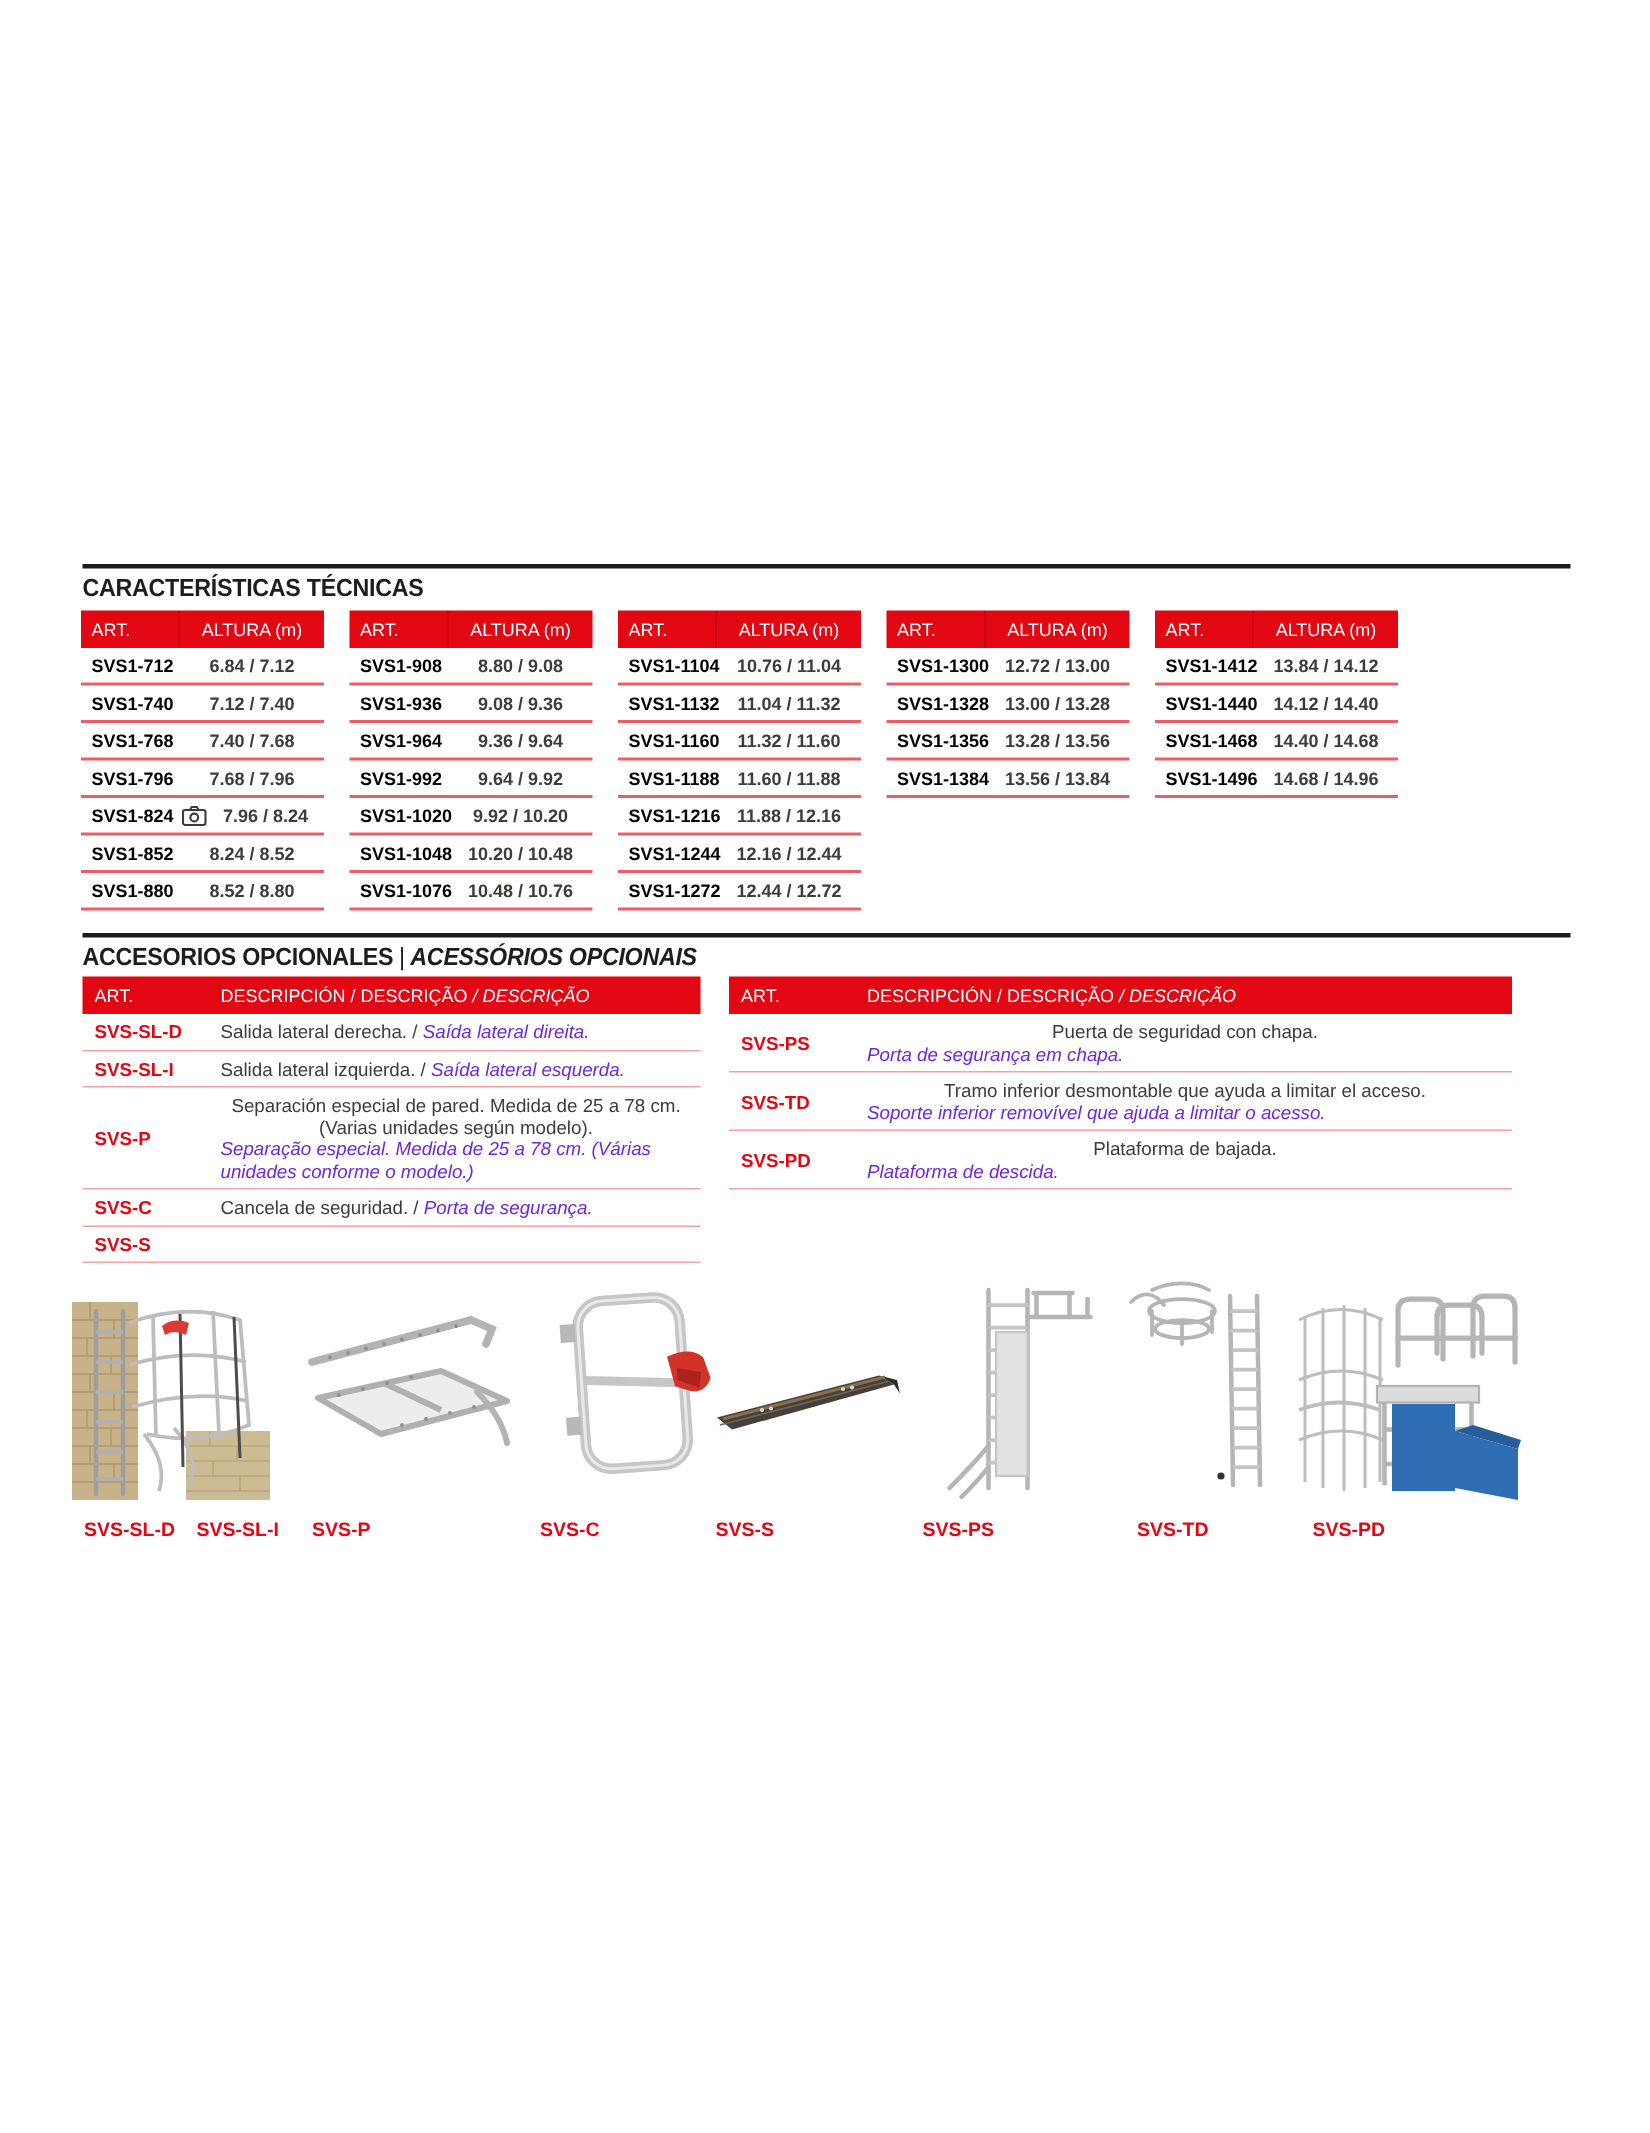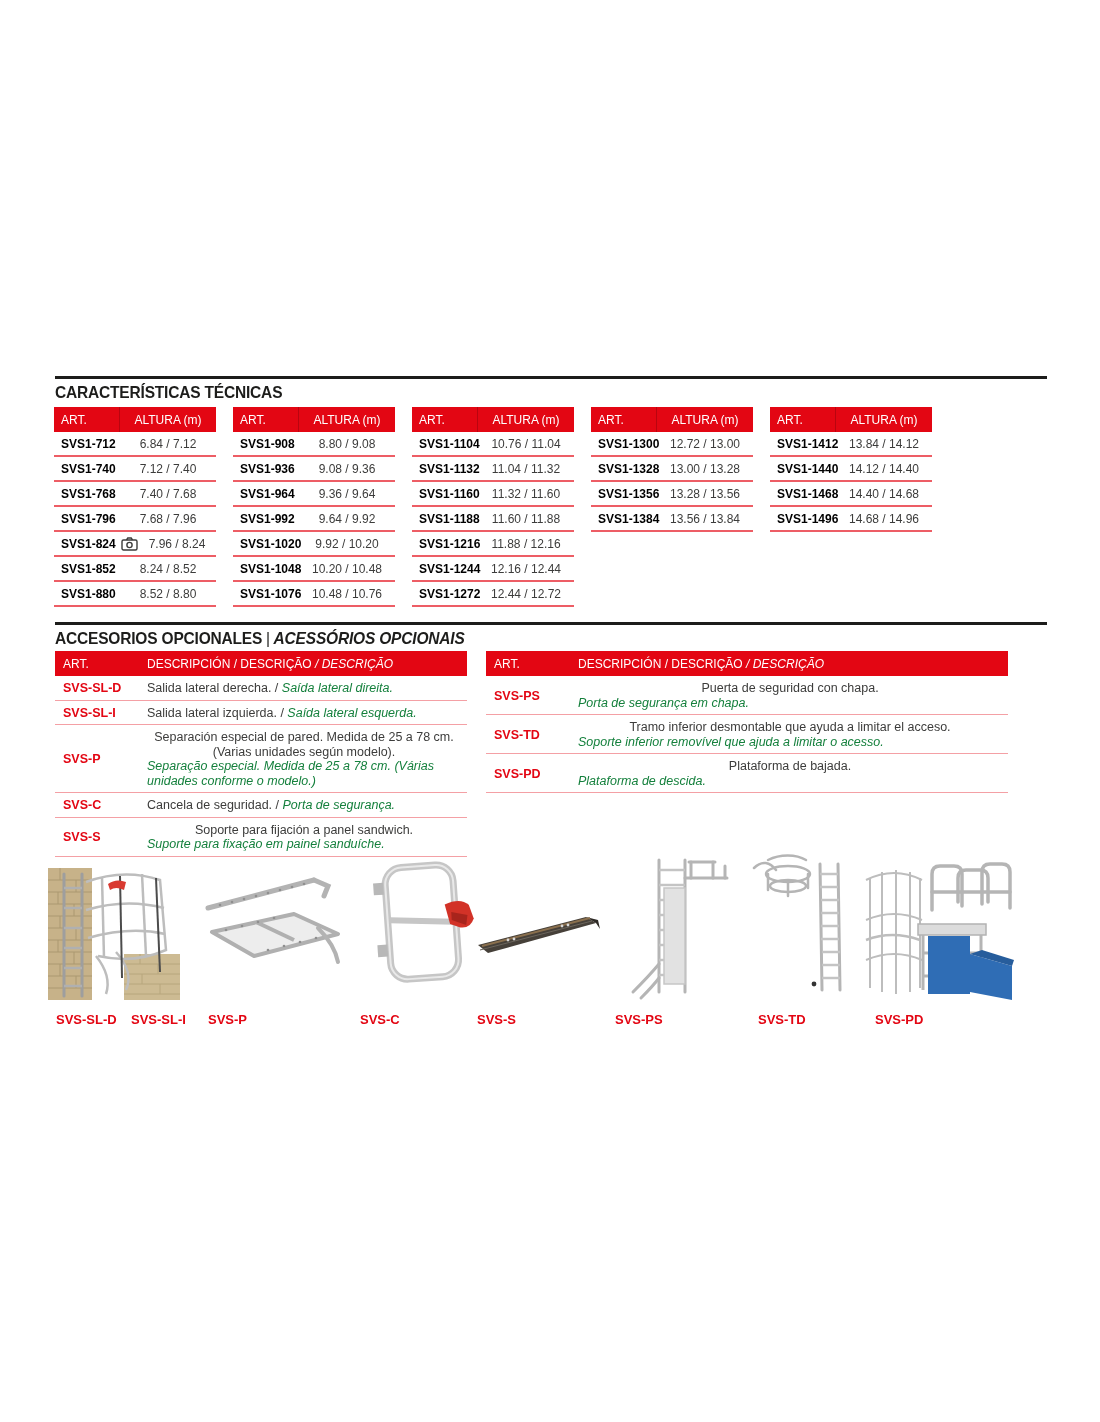--- a/index.html
+++ b/index.html
@@ -13,36 +13,36 @@
 
   
   .ttables{position:absolute;left:54px;top:407px;display:flex;gap:17px;}
   .ttable{width:162px;font-size:12px;}
   .thead{background:#e30613;color:#fff;height:25px;display:flex;align-items:center;}
   .th-art{width:66px;padding-left:7px;box-sizing:border-box;height:100%;display:flex;align-items:center;
           border-right:1px solid rgba(0,0,0,.18);}
   .th-alt{flex:1;text-align:center;}
   .trow{height:23px;display:flex;align-items:center;border-bottom:2px solid rgba(227,6,19,.65);}
   .trow .art{width:66px;padding-left:7px;box-sizing:border-box;color:#000000;font-weight:700;white-space:nowrap;}
-  .trow .val{flex:1;text-align:center;white-space:nowrap;}
+  .trow .val{flex:1;text-align:center;white-space:nowrap;font-weight:bold;}
   .cam{display:flex;align-items:center;margin-left:1px;}
 
   
   .acc{position:absolute;top:651px;font-size:12.5px;}
   .acc-left{left:55px;width:412px;}
   .acc-right{left:486px;width:522px;}
   .acc-head{background:#e30613;color:#fff;height:25px;display:flex;align-items:center;font-size:12px;}
   .acc-head .a{width:92px;padding-left:8px;box-sizing:border-box;}
   .acc-head .d{flex:1;}
   .acc-head .it{font-style:italic;}
   .acc-row{display:flex;align-items:center;border-bottom:1.5px solid rgba(227,6,19,.38);padding:5px 0 4px;}
   .acc-row .a{width:92px;padding-left:8px;box-sizing:border-box;color:#e30613;font-weight:700;}
   .acc-row .d{flex:1;line-height:14.5px;padding-right:6px;}
   .es{color:#3c3c3b;text-align:center;}
-  .pt{color:#15803d;font-style:italic;}
+  .pt{color:#6d28d9;font-style:italic;}
   .blk{display:block;}
 
   
   .pimg{position:absolute;}
   .plabel{position:absolute;top:1012px;font-size:13px;font-weight:700;color:#e30613;white-space:nowrap;}
 </style>
 </head>
 <body>
 
 <div class="page">
@@ -283,24 +283,20 @@
           <span class="es blk">Separación especial de pared. Medida de 25 a 78 cm. (Varias unidades según modelo).</span>
           <span class="pt blk">Separação especial. Medida de 25 a 78 cm. (Várias unidades conforme o modelo.)</span>
         </span>
     </div>
     <div class="acc-row">
       <span class="a">SVS-C</span>
       <span class="d"><span class="es">Cancela de seguridad. / </span><span class="pt">Porta de segurança.</span></span>
     </div>
     <div class="acc-row">
       <span class="a">SVS-S</span>
-      <span class="d">
-          <span class="es blk">Soporte para fijación a panel sandwich.</span>
-          <span class="pt blk">Suporte para fixação em painel sanduíche.</span>
-        </span>
     </div>
   </div>
 
   <div class="acc acc-right">
     <div class="acc-head">
       <span class="a">ART.</span>
       <span class="d"><span>DESCRIPCIÓN / DESCRIÇÃO </span><span class="it">/ DESCRIÇÃO</span></span>
     </div>
     <div class="acc-row">
       <span class="a">SVS-PS</span>

